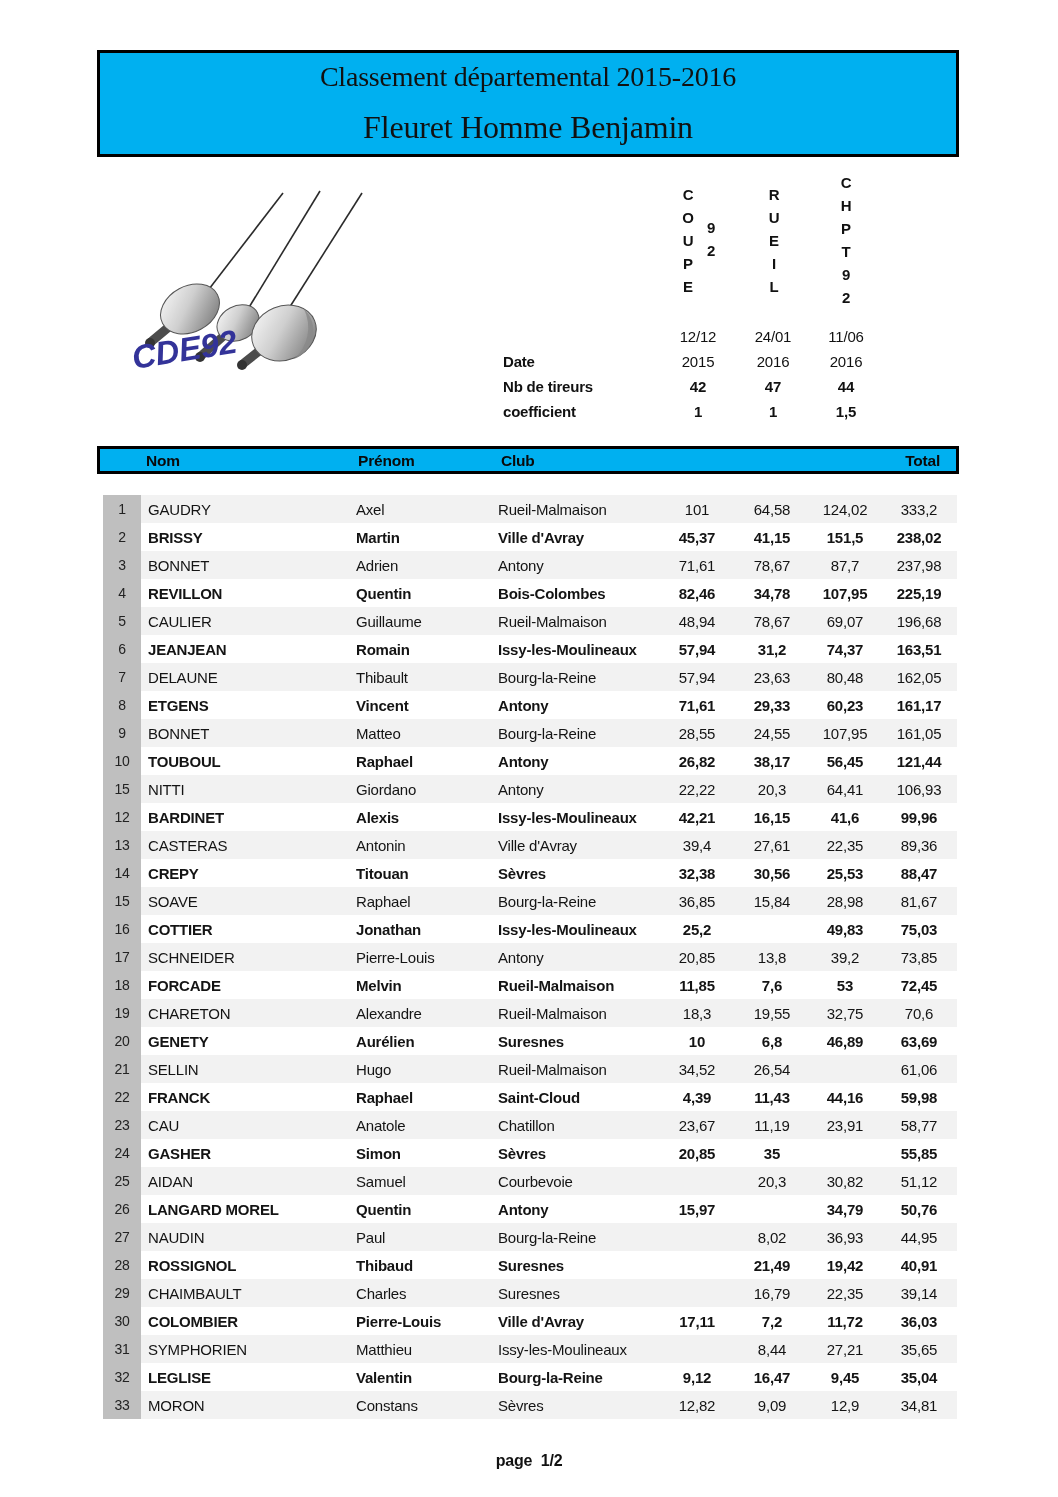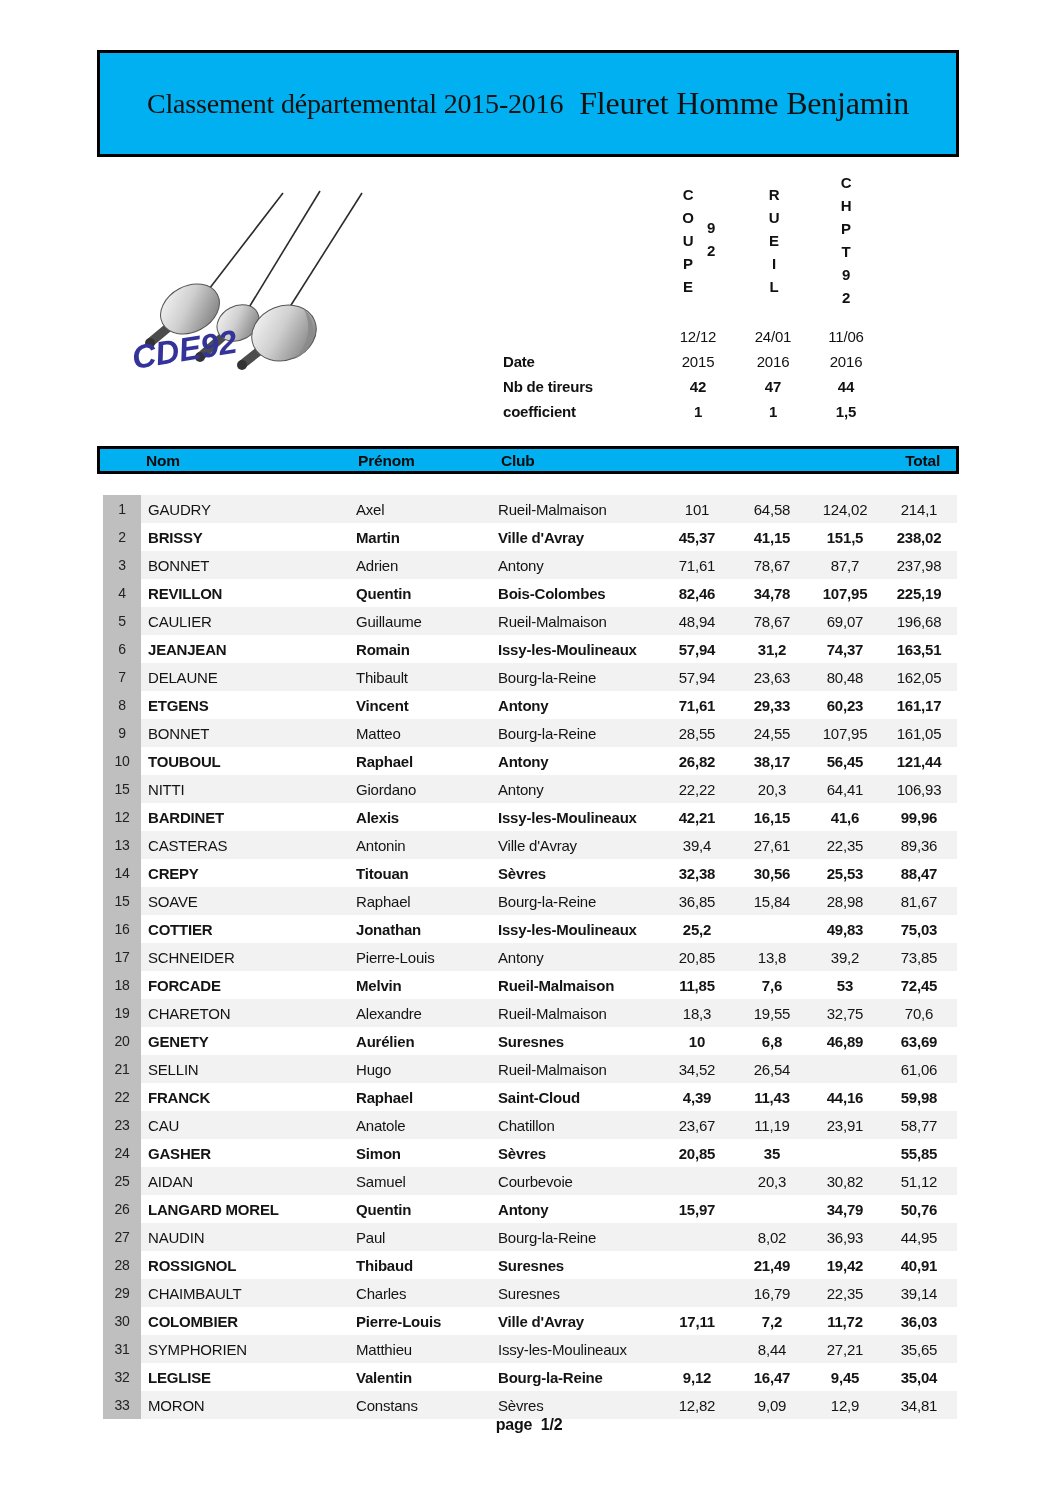--- a/index.html
+++ b/index.html
@@ -5,21 +5,21 @@
   * { margin:0; padding:0; box-sizing:border-box; }
   body { background:#ffffff; font-family:"Liberation Sans", sans-serif; }
   .page {
     position:relative; width:1058px; height:1497px; background:#fff;
     overflow:hidden; letter-spacing:-0.2px;
   }
   
   .banner {
     position:absolute; left:97px; top:50px; width:862px; height:107px;
     background:#00B0F0; border:3px solid #000;
-    display:flex; flex-direction:row; align-items:center; justify-content:center;
+    display:flex; flex-direction:column; align-items:center; justify-content:center;
     gap:16px; font-family:"Liberation Serif", serif; color:#111;
   }
   .banner .t1 { font-size:28px; }
   .banner .t2 { font-size:32px; }
   
   .logo { position:absolute; left:126px; top:183px; }
   
   .vstack {
     position:absolute; display:flex; flex-direction:column; align-items:center;
     font-weight:bold; font-size:15px; line-height:23px; color:#111;
@@ -55,21 +55,21 @@
   .row .cell { display:flex; align-items:center; }
   .row .c0 { justify-content:center; background:#BFBFBF; font-size:14px; color:#222; }
   .row .c1 { padding-left:7px; }
   .row .c2 { padding-left:4px; }
   .row .c3 { padding-left:4px; }
   .row .c4, .row .c5, .row .c6, .row .c7 { justify-content:center; }
   .row.odd .cell:not(.c0) { background:#F2F2F2; }
   .row.even .cell:not(.c0) { background:#FFFFFF; font-weight:bold; }
   
   .footer {
-    position:absolute; left:0; top:1416px; width:1058px; text-align:center;
+    position:absolute; left:0; top:1452px; width:1058px; text-align:center;
     font-weight:bold; font-size:16px; white-space:pre; color:#111;
   }
 </style>
 </head>
 <body>
 
 <div class="page">
 
   <div class="banner">
     <div class="t1">Classement départemental 2015-2016</div>
@@ -167,21 +167,21 @@
 
   <div class="rows">
       <div class="row odd">
         <div class="cell c0">1</div>
         <div class="cell c1">GAUDRY</div>
         <div class="cell c2">Axel</div>
         <div class="cell c3">Rueil-Malmaison</div>
         <div class="cell c4">101</div>
         <div class="cell c5">64,58</div>
         <div class="cell c6">124,02</div>
-        <div class="cell c7">214,1</div>
+        <div class="cell c7">333,2</div>
       </div>
       <div class="row even">
         <div class="cell c0">2</div>
         <div class="cell c1">BRISSY</div>
         <div class="cell c2">Martin</div>
         <div class="cell c3">Ville d'Avray</div>
         <div class="cell c4">45,37</div>
         <div class="cell c5">41,15</div>
         <div class="cell c6">151,5</div>
         <div class="cell c7">238,02</div>

